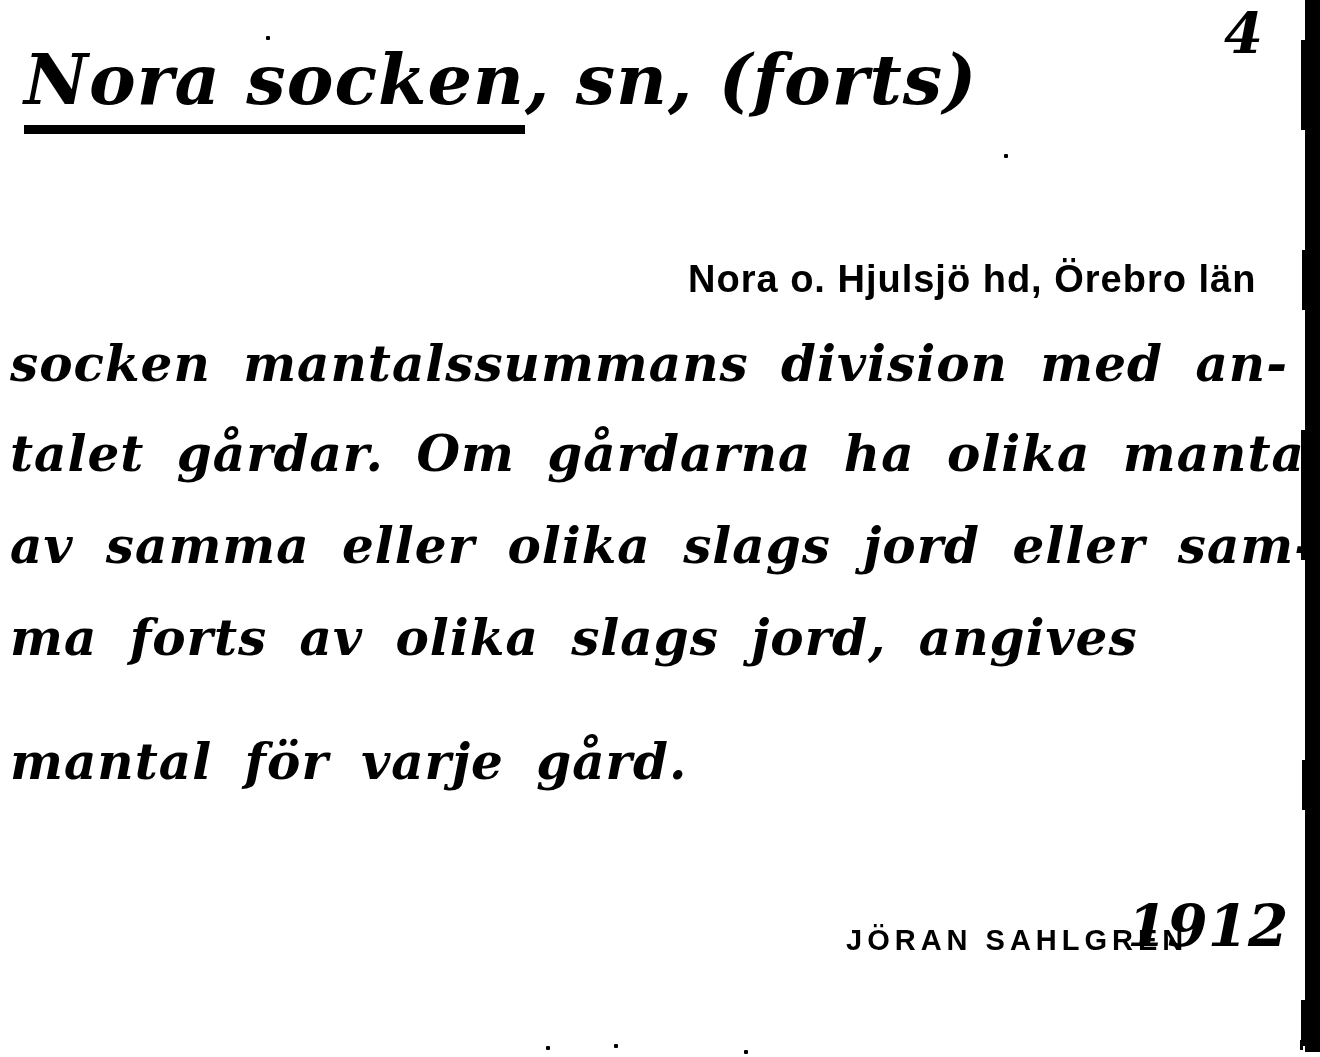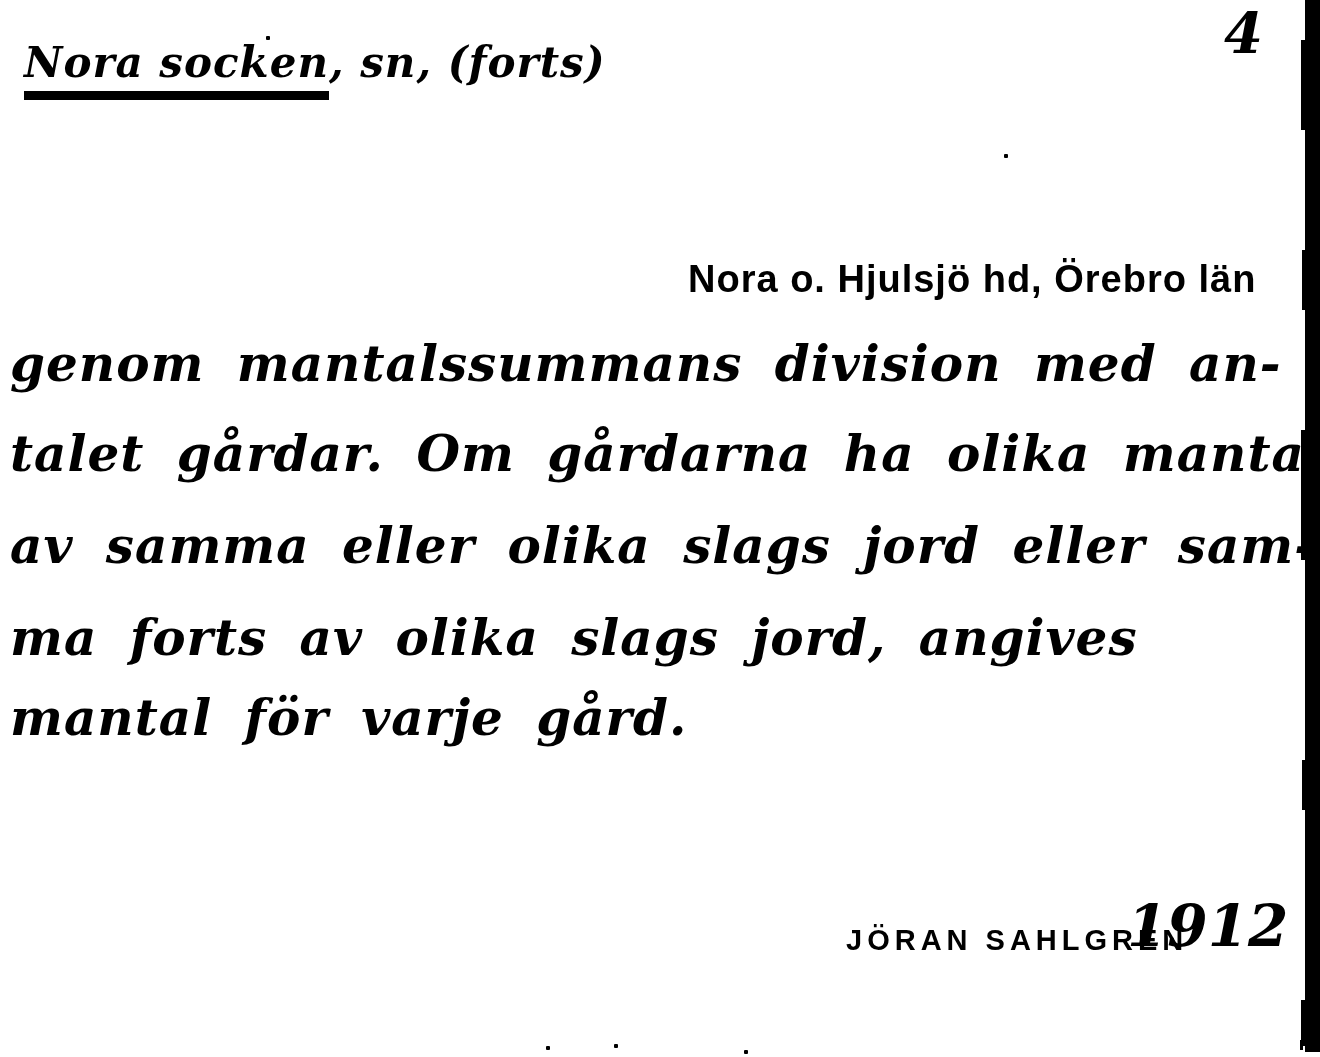--- a/index.html
+++ b/index.html
@@ -10,41 +10,41 @@
     font-family:"Liberation Sans", sans-serif;
   }
   .abs { position:absolute; white-space:nowrap; }
   
   .hand {
     font-family:"DejaVu Serif", serif;
     font-style:italic; font-weight:700;
     color:var(--ink);
   }
   .title {
-    left:24px; top:38px; font-size:42px; letter-spacing:1px;
+    left:24px; top:38px; font-size:70px; letter-spacing:1px;
   }
   .title .underline {
     border-bottom:9px solid var(--ink);
     padding-bottom:4px;
   }
   .page-number {
     left:1224px; top:0px; font-size:56px;
   }
   .locality {
     left:688px; top:258px; font-size:38px; font-weight:700; letter-spacing:1px;
     font-family:"Liberation Sans", sans-serif;
   }
   .bodyline {
     left:10px; font-size:50px; letter-spacing:1px; word-spacing:14px;
   }
   .l0 { top:334px; }
   .l1 { top:424px; }
   .l2 { top:516px; }
   .l3 { top:608px; }
-  .l4 { top:688px; }
+  .l4 { top:732px; }
   .sig-name {
     left:846px; top:924px; font-size:29px; font-weight:700; letter-spacing:5px;
     font-family:Liberation Sans, sans-serif;
   }
   .sig-year {
     left:1127px; top:892px; font-size:58px;
   }
   
   .edge-bar {
     position:absolute; right:0; top:0; width:15px; height:1052px;
@@ -61,21 +61,21 @@
 <body>
 
 <div class="abs hand page-number">4</div>
 
 <div class="abs hand title">
   <span class="underline">Nora socken</span><span>, sn, (forts)</span>
 </div>
 
 <div class="abs locality">Nora o. Hjulsjö hd, Örebro län</div>
 
-<div class="abs hand bodyline l0">genom mantalssummans division med an-</div>
+<div class="abs hand bodyline l0">socken mantalssummans division med an-</div>
 <div class="abs hand bodyline l1">talet gårdar. Om gårdarna ha olika mantal</div>
 <div class="abs hand bodyline l2">av samma eller olika slags jord eller sam-</div>
 <div class="abs hand bodyline l3">ma forts av olika slags jord, angives</div>
 <div class="abs hand bodyline l4">mantal för varje gård.</div>
 
 <div class="abs sig-name">JÖRAN SAHLGREN</div>
 <div class="abs hand sig-year">1912</div>
 
 <div class="edge-bar"></div>
 <div class="edge-notch" style="right:15px; top:40px;  width:4px; height:90px;"></div>

